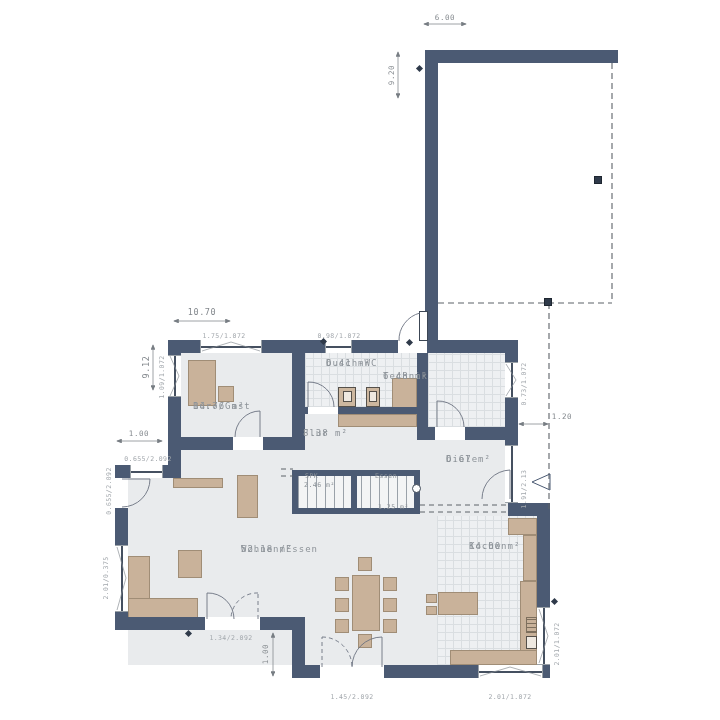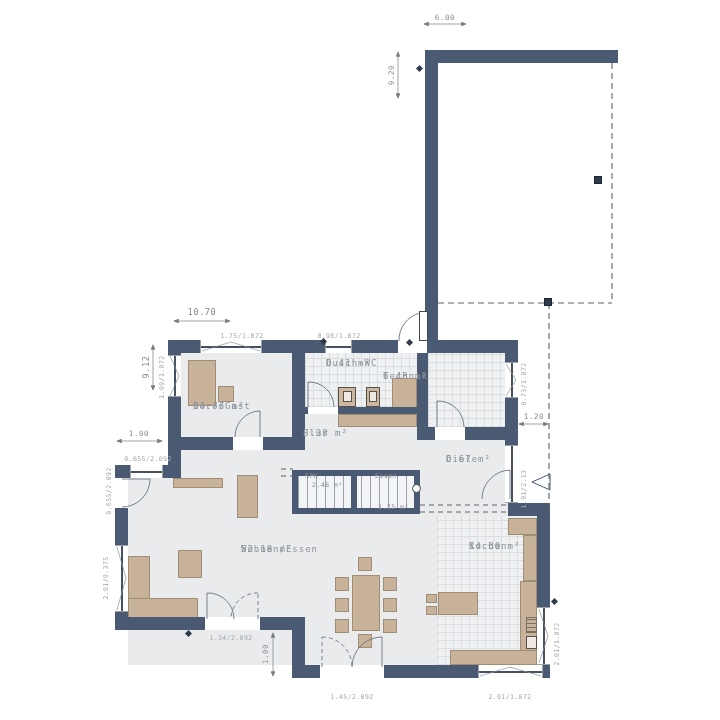--- a/index.html
+++ b/index.html
@@ -221,38 +221,38 @@
   </div>
   <div class="rlbl" style="left:241px;top:543px">
     <div>Wohnen/Essen</div>
       <div>52.18 m²</div>
   </div>
   <div class="rlbl" style="left:469px;top:540px">
     <div>Kochen</div>
       <div>14.00 m²</div>
   </div>
   <div class="slbl" style="left:305px;top:472px">SPK</div>
-  <div class="slbl" style="left:312px;top:481px">2.46 m²</div>
+  <div class="slbl" style="left:304px;top:481px">2.46 m²</div>
   <div class="slbl" style="left:375px;top:472px">Essen</div>
   <div class="slbl" style="left:378px;top:503px">1.25 m²</div>
 
-  <div class="olbl" style="left:242px;top:336px">1.75/1.072</div>
+  <div class="olbl" style="left:224px;top:336px">1.75/1.072</div>
   <div class="olbl" style="left:339px;top:336px">0.98/1.072</div>
   <div class="olbl vert" style="left:162px;top:377px">1.09/1.072</div>
   <div class="olbl vert" style="left:524px;top:384px">0.73/1.072</div>
   <div class="olbl" style="left:148px;top:459px">0.655/2.092</div>
   <div class="olbl vert" style="left:109px;top:491px">0.655/2.092</div>
   <div class="olbl vert" style="left:106px;top:578px">2.01/0.375</div>
   <div class="olbl" style="left:231px;top:638px">1.34/2.092</div>
   <div class="olbl" style="left:352px;top:697px">1.45/2.092</div>
   <div class="olbl" style="left:510px;top:697px">2.01/1.072</div>
   <div class="olbl vert" style="left:557px;top:644px">2.01/1.072</div>
   <div class="olbl vert" style="left:524px;top:489px">1.91/2.13</div>
 
   <div class="dlbl" style="left:445px;top:17px">6.00</div>
   <div class="dlbl vert" style="left:391px;top:75px">9.20</div>
   <div class="dlbl big" style="left:202px;top:312px">10.70</div>
   <div class="dlbl big vert" style="left:146px;top:367px">9.12</div>
   <div class="dlbl" style="left:139px;top:433px">1.00</div>
   <div class="dlbl vert" style="left:265px;top:654px">1.00</div>
-  <div class="dlbl" style="left:534px;top:416px">1.20</div>
+  <div class="dlbl" style="left:562px;top:416px">1.20</div>
 
 </div>
 
 </body></html>

